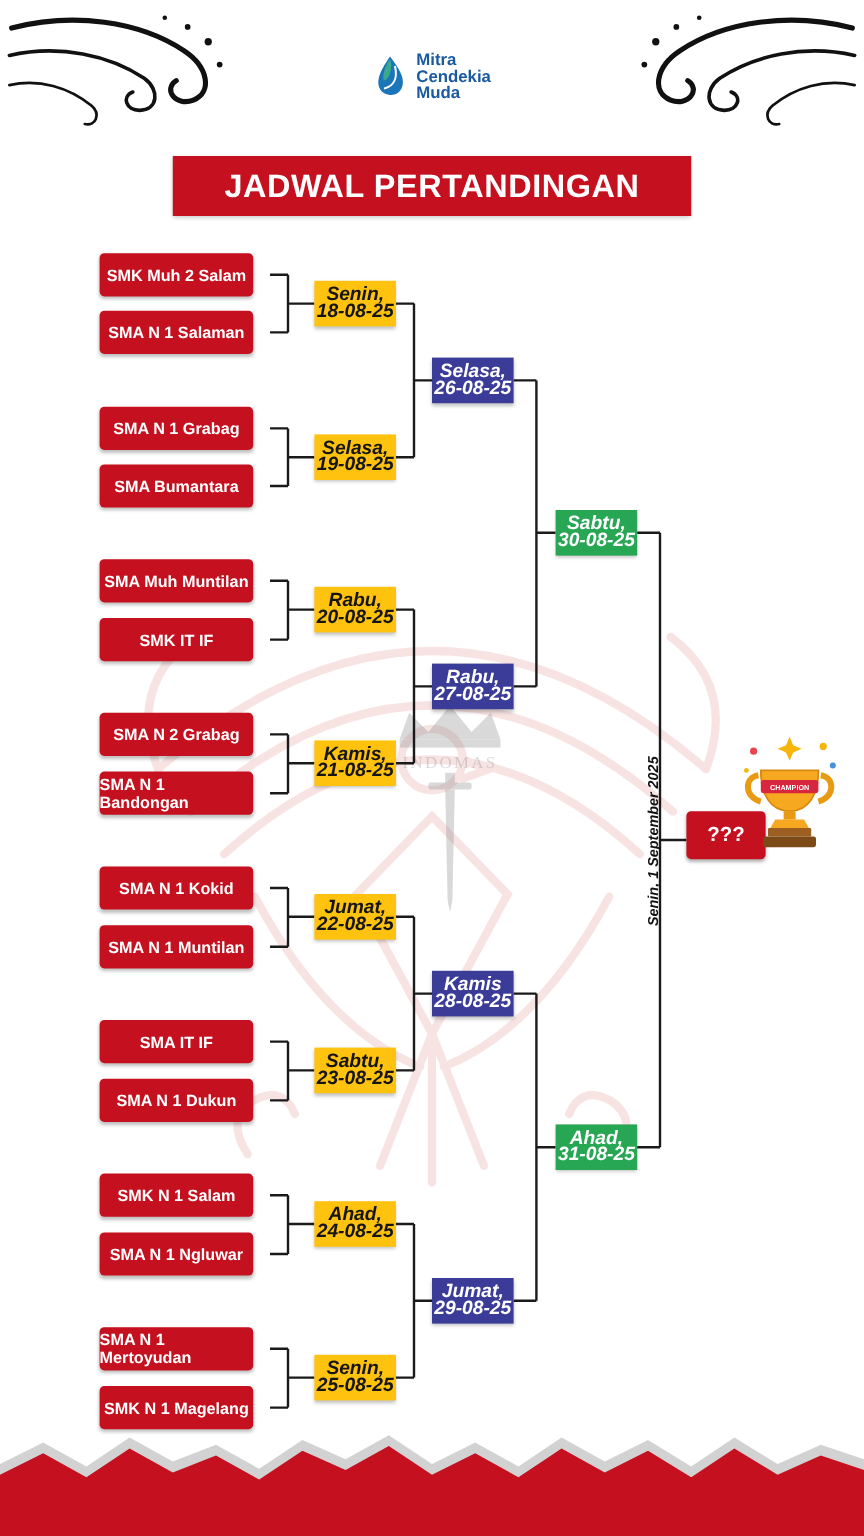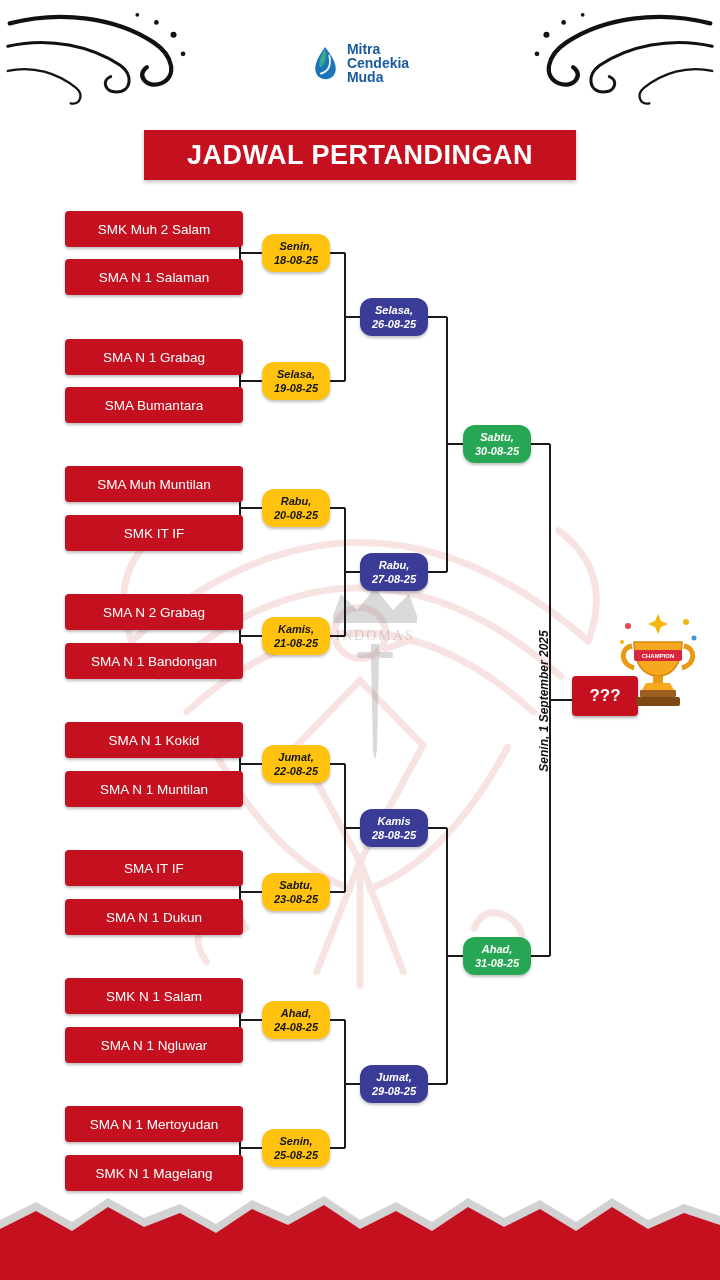--- a/index.html
+++ b/index.html
@@ -11,25 +11,25 @@
   .watermark{opacity:.14}
   .emblem{opacity:.32}
   .logo{position:absolute;top:42px;left:0;right:0;display:flex;justify-content:center;
         align-items:center;gap:8px;z-index:2}
   .logo-text div{font-size:14px;font-weight:700;color:#1B5AA0;line-height:14px}
   .banner{position:absolute;left:144px;top:130px;width:432px;height:50px;background:var(--red);
           color:#fff;display:flex;align-items:center;justify-content:center;font-size:27px;
           font-weight:800;letter-spacing:.5px;border-radius:0;z-index:2;
           box-shadow:0 2px 4px rgba(0,0,0,.25)}
   .connectors{z-index:1}
-  .team{position:absolute;left:65px;width:178px;height:36px;background:var(--red);color:#fff;
+  .team{position:absolute;left:83px;width:128px;height:36px;background:var(--red);color:#fff;
         border-radius:4px;display:flex;align-items:center;justify-content:center;
-        font-size:13.5px;font-weight:400;z-index:2;box-shadow:0 2px 3px rgba(0,0,0,.25)}
-  .date-box{position:absolute;width:68px;height:38px;border-radius:12px;display:flex;
-        flex-direction:column;align-items:center;justify-content:center;font-size:11px;
+        font-size:13.5px;font-weight:700;z-index:2;box-shadow:0 2px 3px rgba(0,0,0,.25)}
+  .date-box{position:absolute;width:68px;height:38px;border-radius:0;display:flex;
+        flex-direction:column;align-items:center;justify-content:center;font-size:16px;
         font-style:italic;font-weight:600;line-height:14px;z-index:2;
         box-shadow:0 2px 3px rgba(0,0,0,.25);text-align:center}
   .date-box.yellow{left:262px;background:var(--yellow);color:#151515}
   .date-box.blue{left:360px;background:var(--blue);color:#fff}
   .date-box.green{left:463px;background:var(--green);color:#fff}
   .final-box{position:absolute;left:572px;top:676px;width:66px;height:40px;background:var(--red);
         color:#fff;display:flex;align-items:center;justify-content:center;font-size:17px;
         font-weight:800;border-radius:4px;z-index:3;box-shadow:0 2px 3px rgba(0,0,0,.3)}
   .final-date{position:absolute;left:444px;top:694px;width:200px;text-align:center;
         transform:rotate(-90deg);font-size:12px;font-style:italic;font-weight:700;color:#111;z-index:2}

